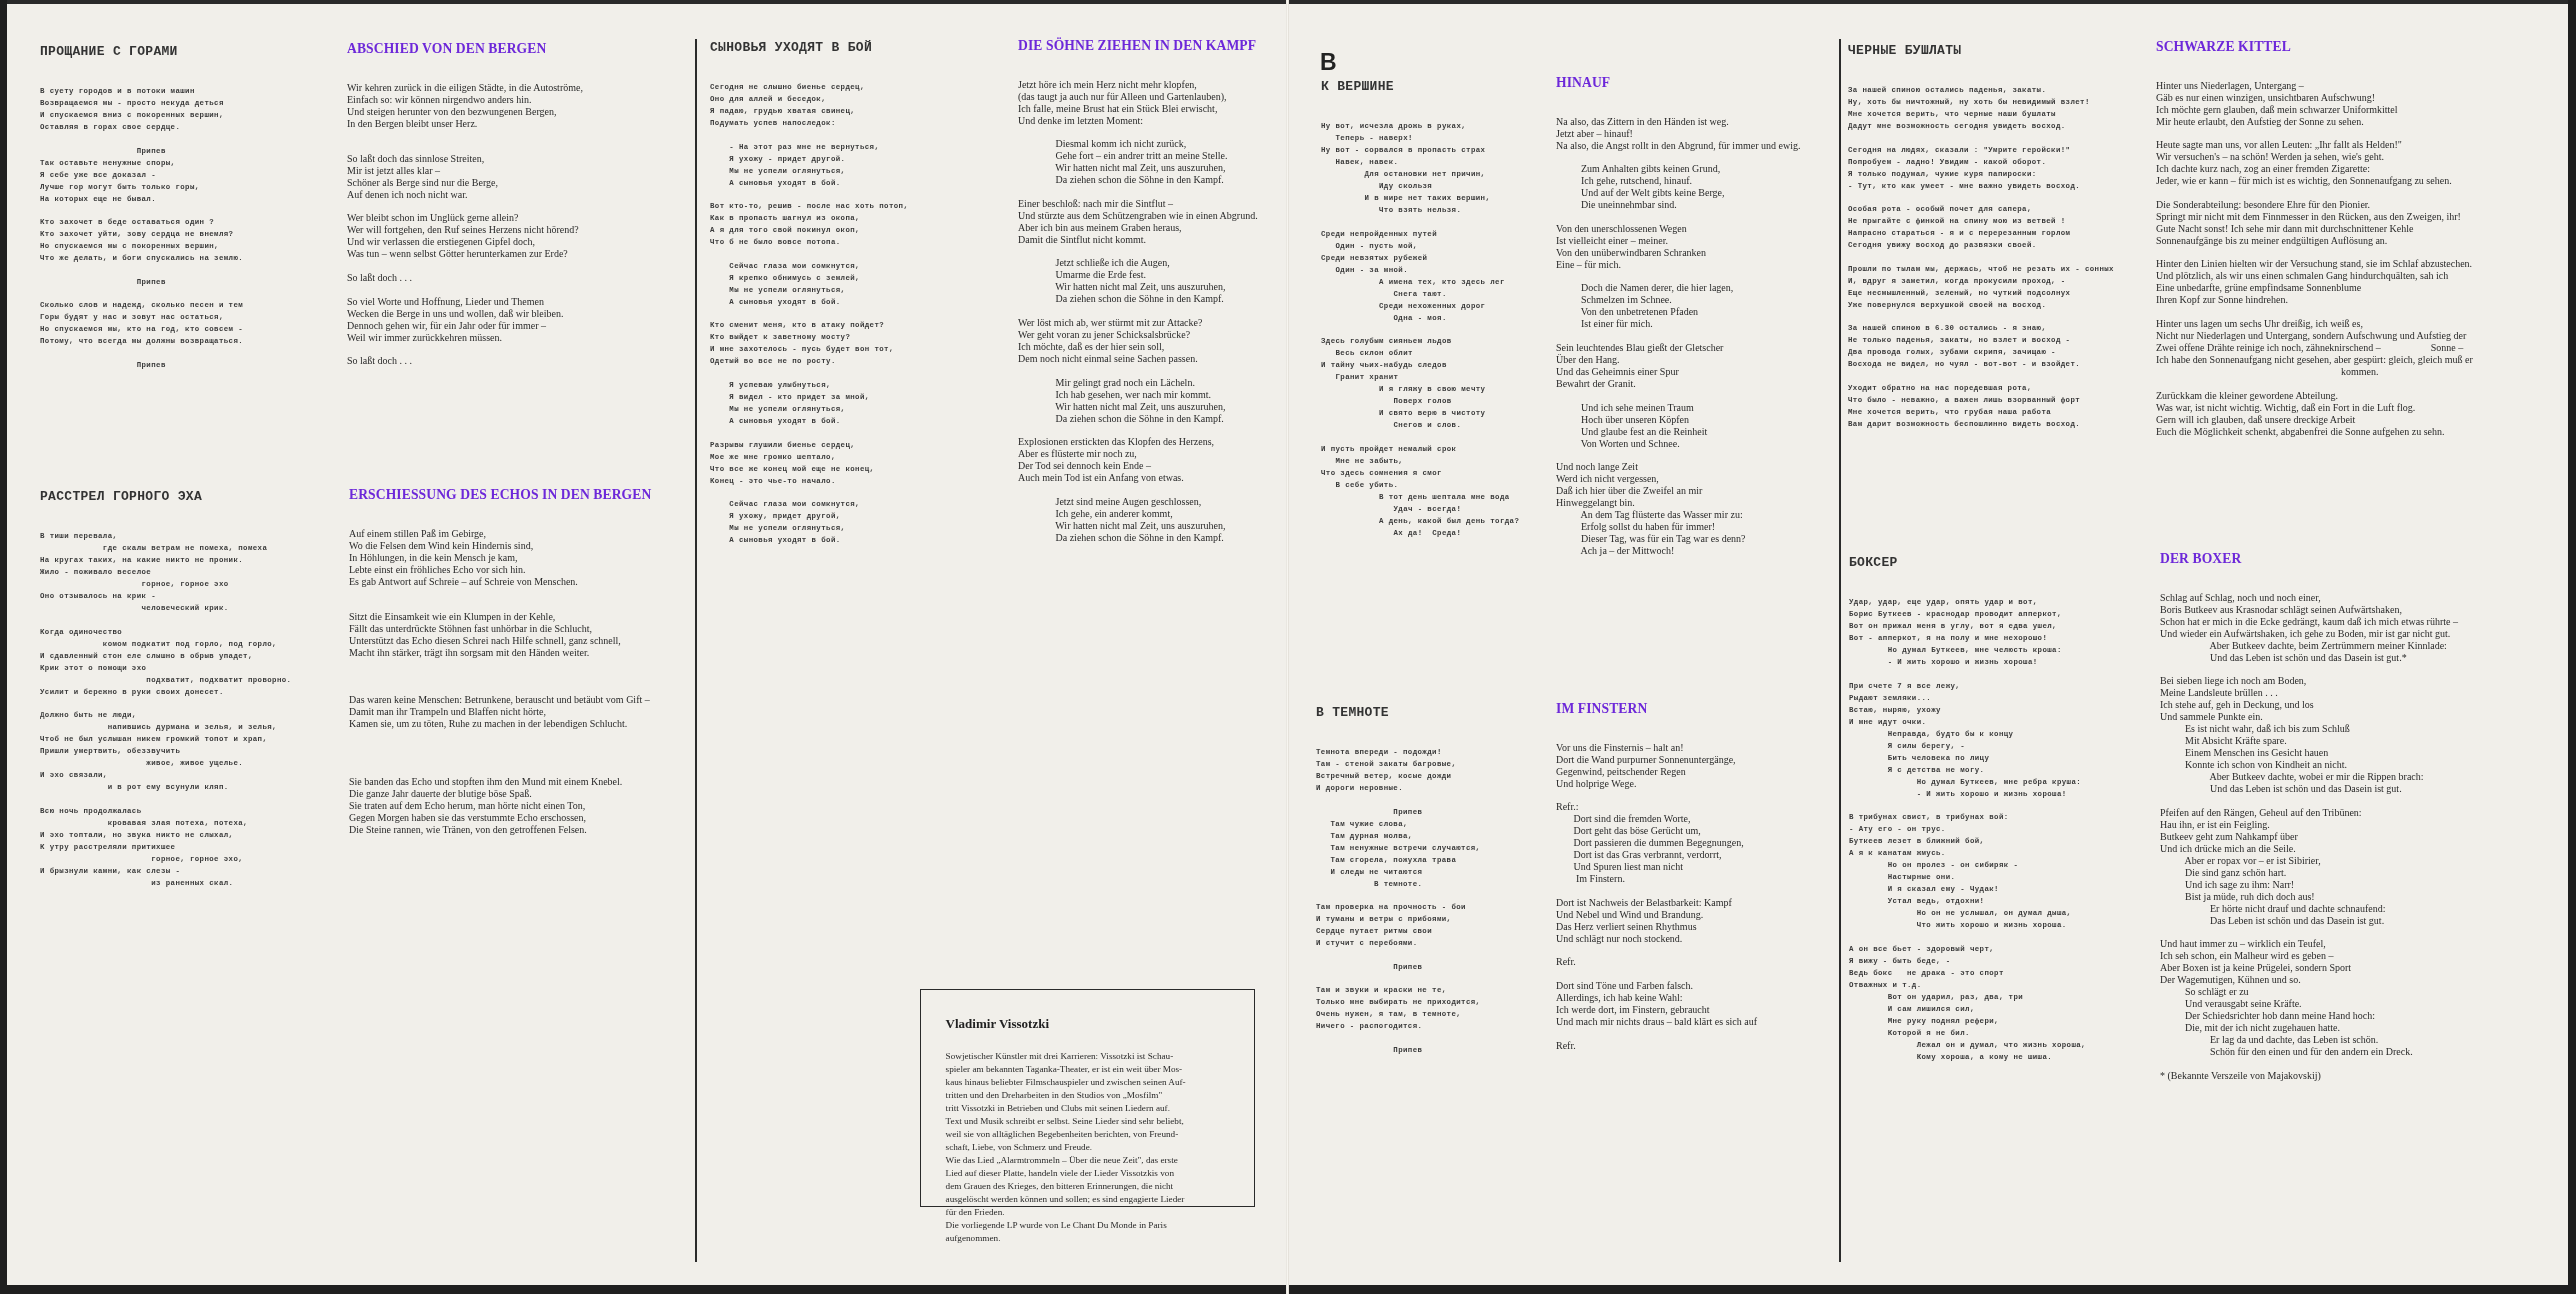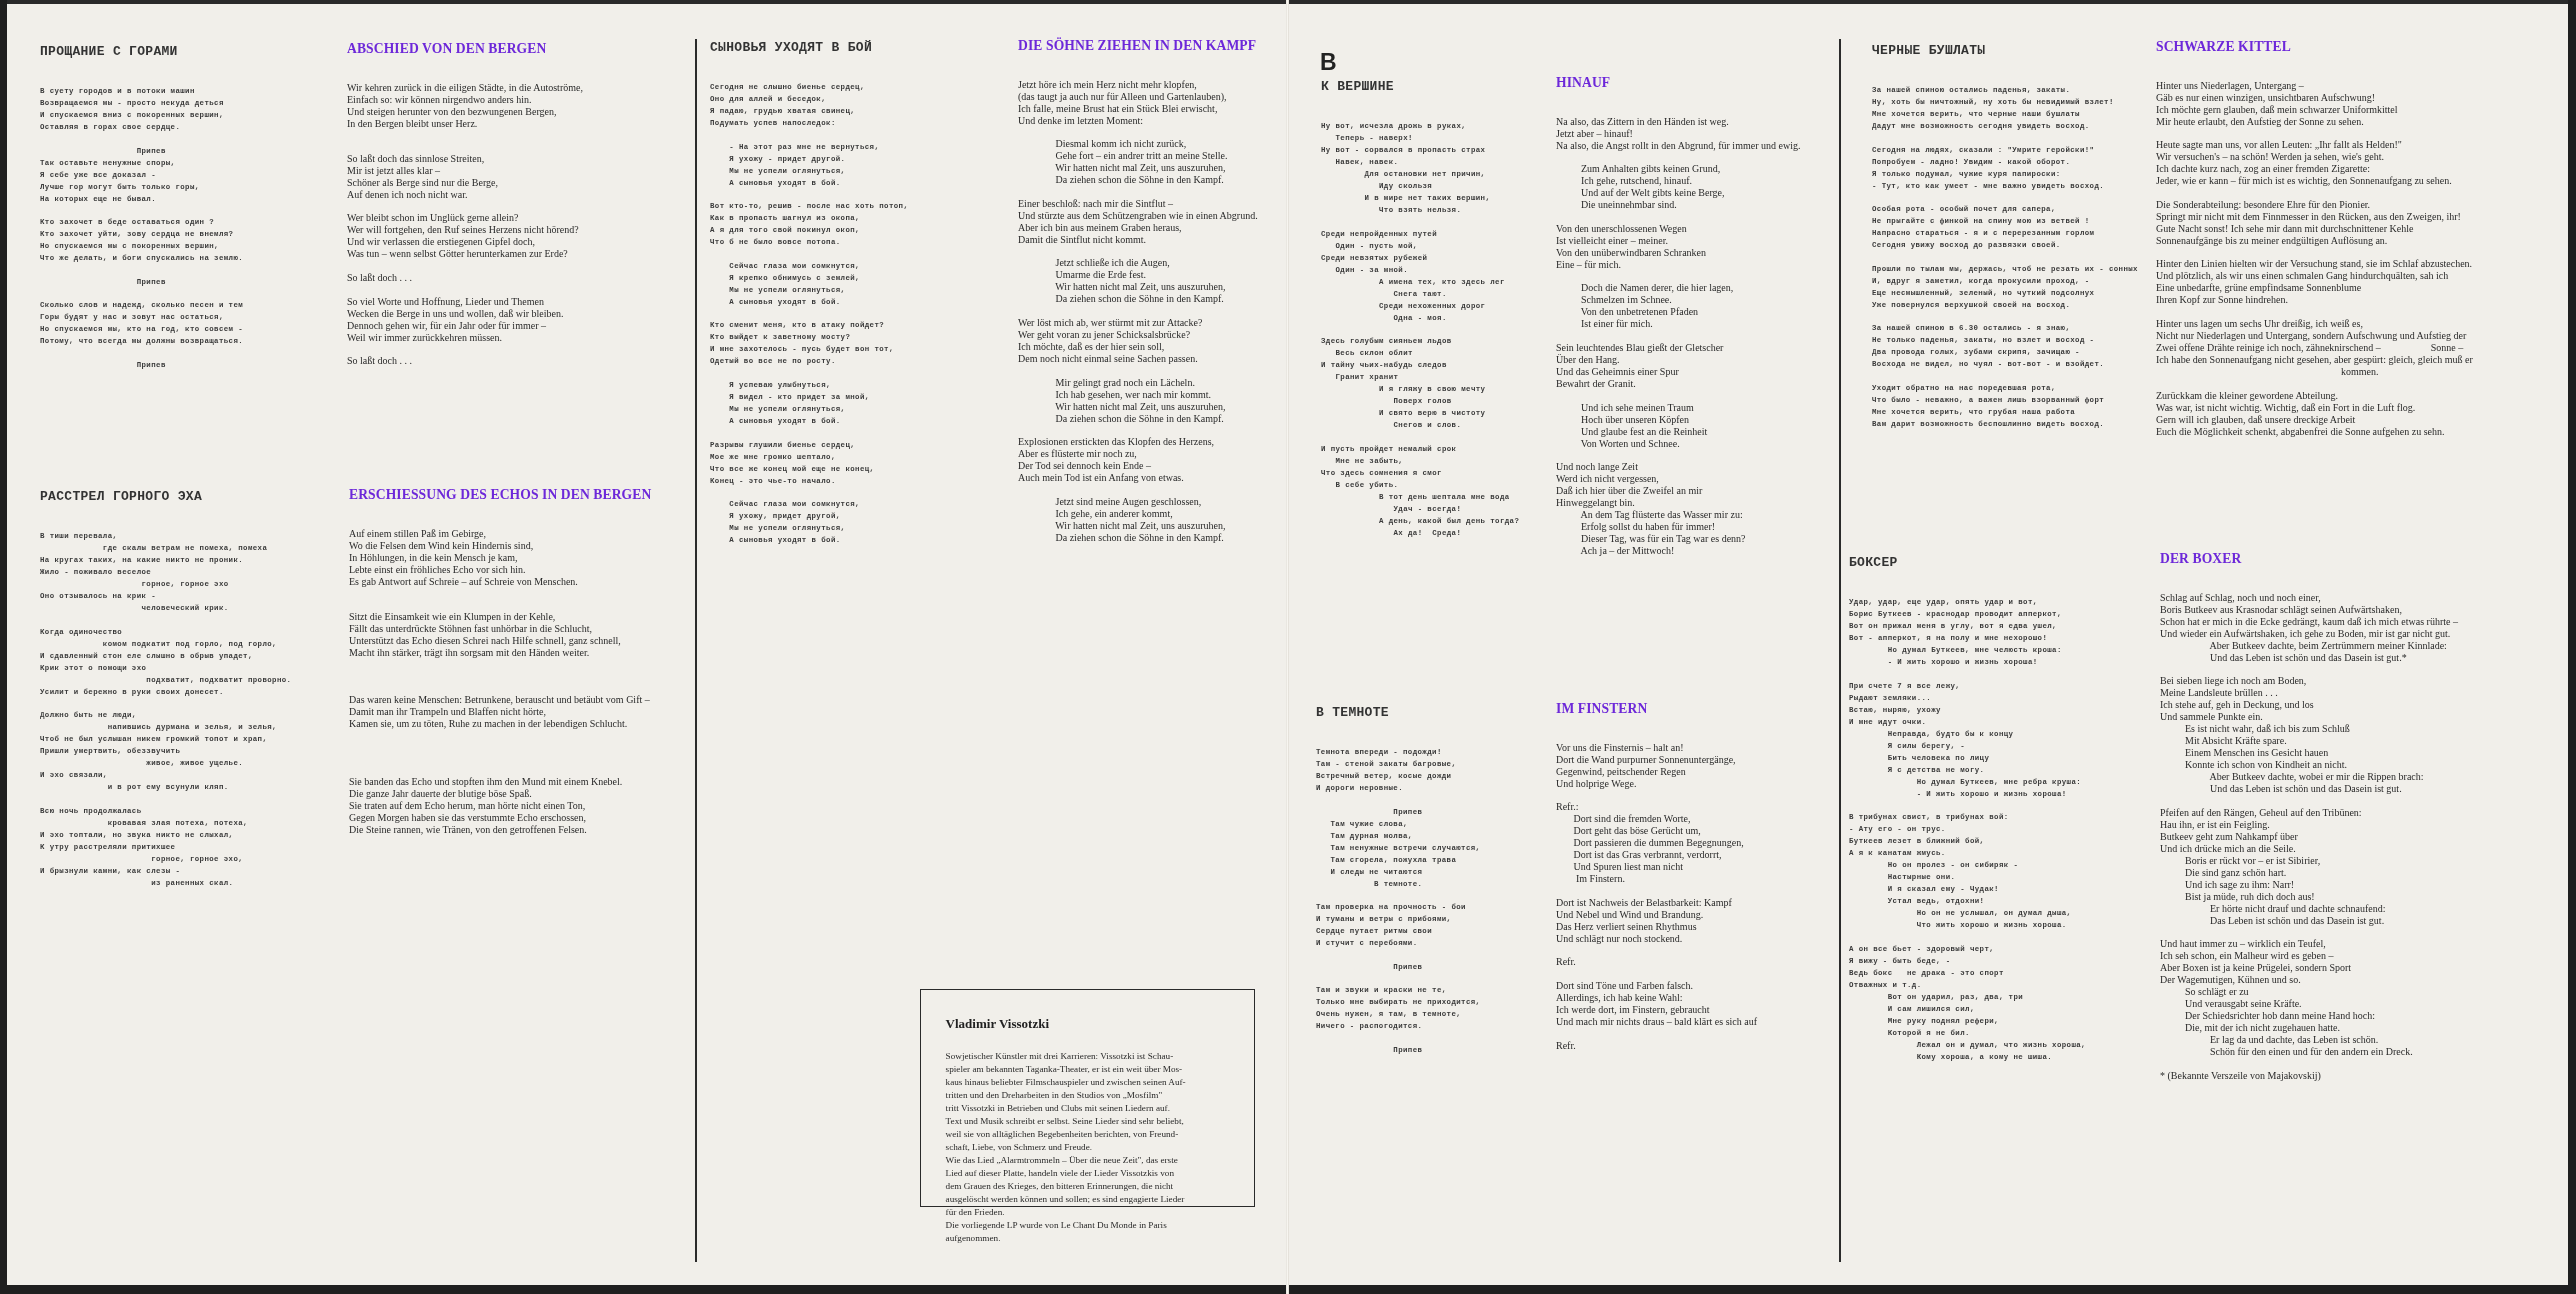--- a/index.html
+++ b/index.html
@@ -392,21 +392,21 @@
     <div class="de-line">Refr.</div>
     <div class="gap"></div>
     <div class="de-line">Dort sind Töne und Farben falsch.</div>
     <div class="de-line">Allerdings, ich hab keine Wahl:</div>
     <div class="de-line">Ich werde dort, im Finstern, gebraucht</div>
     <div class="de-line">Und mach mir nichts draus – bald klärt es sich auf</div>
     <div class="gap"></div>
     <div class="de-line">Refr.</div>
   </div>
 
-<div class="block" style="left:1848px; top:43px;margin-left:24px;">
+<div class="block" style="left:1848px; top:43px;">
     <div class="ru-title">ЧЕРНЫЕ БУШЛАТЫ</div>
     <div class="ru-line">За нашей спиною остались паденья, закаты.</div>
     <div class="ru-line">Ну, хоть бы ничтожный, ну хоть бы невидимый взлет!</div>
     <div class="ru-line">Мне хочется верить, что черные наши бушлаты</div>
     <div class="ru-line">Дадут мне возможность сегодня увидеть восход.</div>
     <div class="gap"></div>
     <div class="ru-line">Сегодня на людях, сказали : "Умрите геройски!"</div>
     <div class="ru-line">Попробуем - ладно! Увидим - какой оборот.</div>
     <div class="ru-line">Я только подумал, чужие куря папироски:</div>
     <div class="ru-line">- Тут, кто как умеет - мне важно увидеть восход.</div>
@@ -524,21 +524,21 @@
     <div class="de-line">          Mit Absicht Kräfte spare.</div>
     <div class="de-line">          Einem Menschen ins Gesicht hauen</div>
     <div class="de-line">          Konnte ich schon von Kindheit an nicht.</div>
     <div class="de-line">                    Aber Butkeev dachte, wobei er mir die Rippen brach:</div>
     <div class="de-line">                    Und das Leben ist schön und das Dasein ist gut.</div>
     <div class="gap"></div>
     <div class="de-line">Pfeifen auf den Rängen, Geheul auf den Tribünen:</div>
     <div class="de-line">Hau ihn, er ist ein Feigling.</div>
     <div class="de-line">Butkeev geht zum Nahkampf über</div>
     <div class="de-line">Und ich drücke mich an die Seile.</div>
-    <div class="de-line">          Boris er rückt vor – er ist Sibirier,</div>
+    <div class="de-line">          Aber er горах vor – er ist Sibirier,</div>
     <div class="de-line">          Die sind ganz schön hart.</div>
     <div class="de-line">          Und ich sage zu ihm: Narr!</div>
     <div class="de-line">          Bist ja müde, ruh dich doch aus!</div>
     <div class="de-line">                    Er hörte nicht drauf und dachte schnaufend:</div>
     <div class="de-line">                    Das Leben ist schön und das Dasein ist gut.</div>
     <div class="gap"></div>
     <div class="de-line">Und haut immer zu – wirklich ein Teufel,</div>
     <div class="de-line">Ich seh schon, ein Malheur wird es geben –</div>
     <div class="de-line">Aber Boxen ist ja keine Prügelei, sondern Sport</div>
     <div class="de-line">Der Wagemutigen, Kühnen und so.</div>

